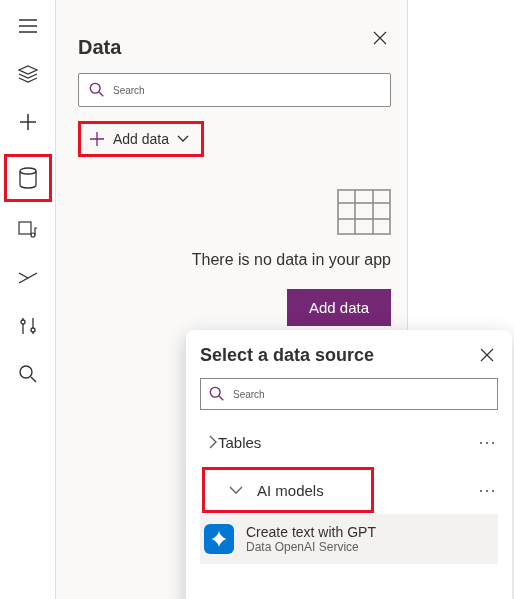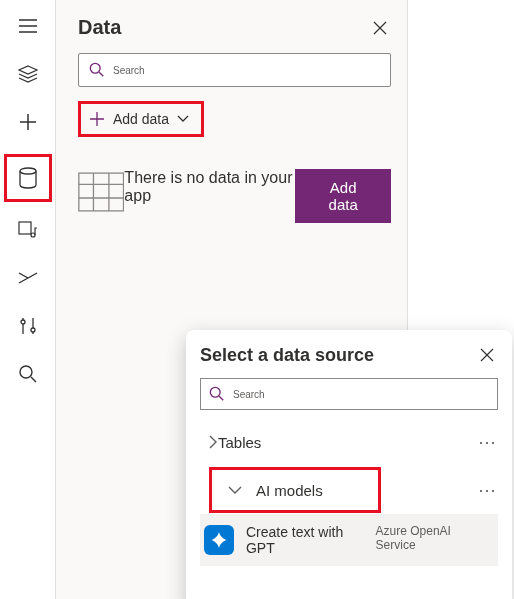--- a/index.html
+++ b/index.html
@@ -48,20 +48,21 @@
     padding: 16px 16px 0 22px;
   }
   .panel-header {
     display: flex; align-items: center; justify-content: space-between;
     margin-bottom: 14px;
   }
   .panel-title {
     font-size: 20px;
     font-weight: 600;
     color: #323130;
+    margin-top: 20px;
   }
   .close-x { cursor: pointer; padding: 4px; }
   .search-box {
     height: 34px;
     border: 1px solid #8a8886;
     background: #fff;
     border-radius: 2px;
     display: flex; align-items: center;
     padding: 0 10px;
     gap: 8px;
@@ -79,21 +80,21 @@
     align-items: center;
     gap: 8px;
     height: 36px;
     padding: 0 12px 0 8px;
     cursor: pointer;
     border: 3px solid #e81123;
   }
   .add-data-row span { color: #323130; }
   .empty-state {
     margin-top: 32px;
-    display: flex; flex-direction: row; align-items: flex-start;
+    display: flex; flex-direction: column; align-items: flex-end;
   }
   .empty-table-icon { margin-bottom: 16px; }
   .empty-text {
     font-size: 16px;
     color: #323130;
     margin-bottom: 20px;
     font-weight: 400;
   }
   .add-data-primary {
     background: #742774;
@@ -141,37 +142,36 @@
     flex: 1;
     font-size: 15px;
   }
   .more-dots { color: #605e5c; font-size: 18px; }
   .hl-ai {
     border: 3px solid #e81123;
     height: 46px;
     width: 172px;
     display: flex; align-items: center;
     gap: 14px;
-    padding-left: 14px;
-    margin-left: 7px;
+    padding-left: 22px;
   }
   .item-row {
     display: flex; align-items: center;
     gap: 12px;
     padding: 10px 4px;
     background: #f3f2f1;
     cursor: pointer;
   }
   .item-icon {
     width: 30px; height: 30px;
     background: #0078d4;
     border-radius: 6px;
     display: flex; align-items: center; justify-content: center;
   }
-  .item-texts { display: flex; flex-direction: row; }
+  .item-texts { display: flex; flex-direction: column; }
   .item-title { font-size: 14px; color: #323130; }
   .item-sub { font-size: 12px; color: #605e5c; }
   .svg-i { display: block; }
 </style>
 </head>
 <body>
 
 <div class="rail">
   <div class="rail-btn">
     <svg class="svg-i" width="18" height="14" viewBox="0 0 18 14">
@@ -296,16 +296,16 @@
   </div>
 
   <div class="item-row">
     <div class="item-icon">
       <svg class="svg-i" width="18" height="18" viewBox="0 0 18 18">
           <path d="M9 1c.6 3.5 4.5 7.4 8 8-3.5.6-7.4 4.5-8 8-.6-3.5-4.5-7.4-8-8 3.5-.6 7.4-4.5 8-8z" fill="#fff"></path>
         </svg>
     </div>
     <div class="item-texts">
       <div class="item-title">Create text with GPT</div>
-      <div class="item-sub">Azure OpenAI Service</div>
+      <div class="item-sub">Data OpenAI Service</div>
     </div>
   </div>
 </div>
 
 </body></html>

